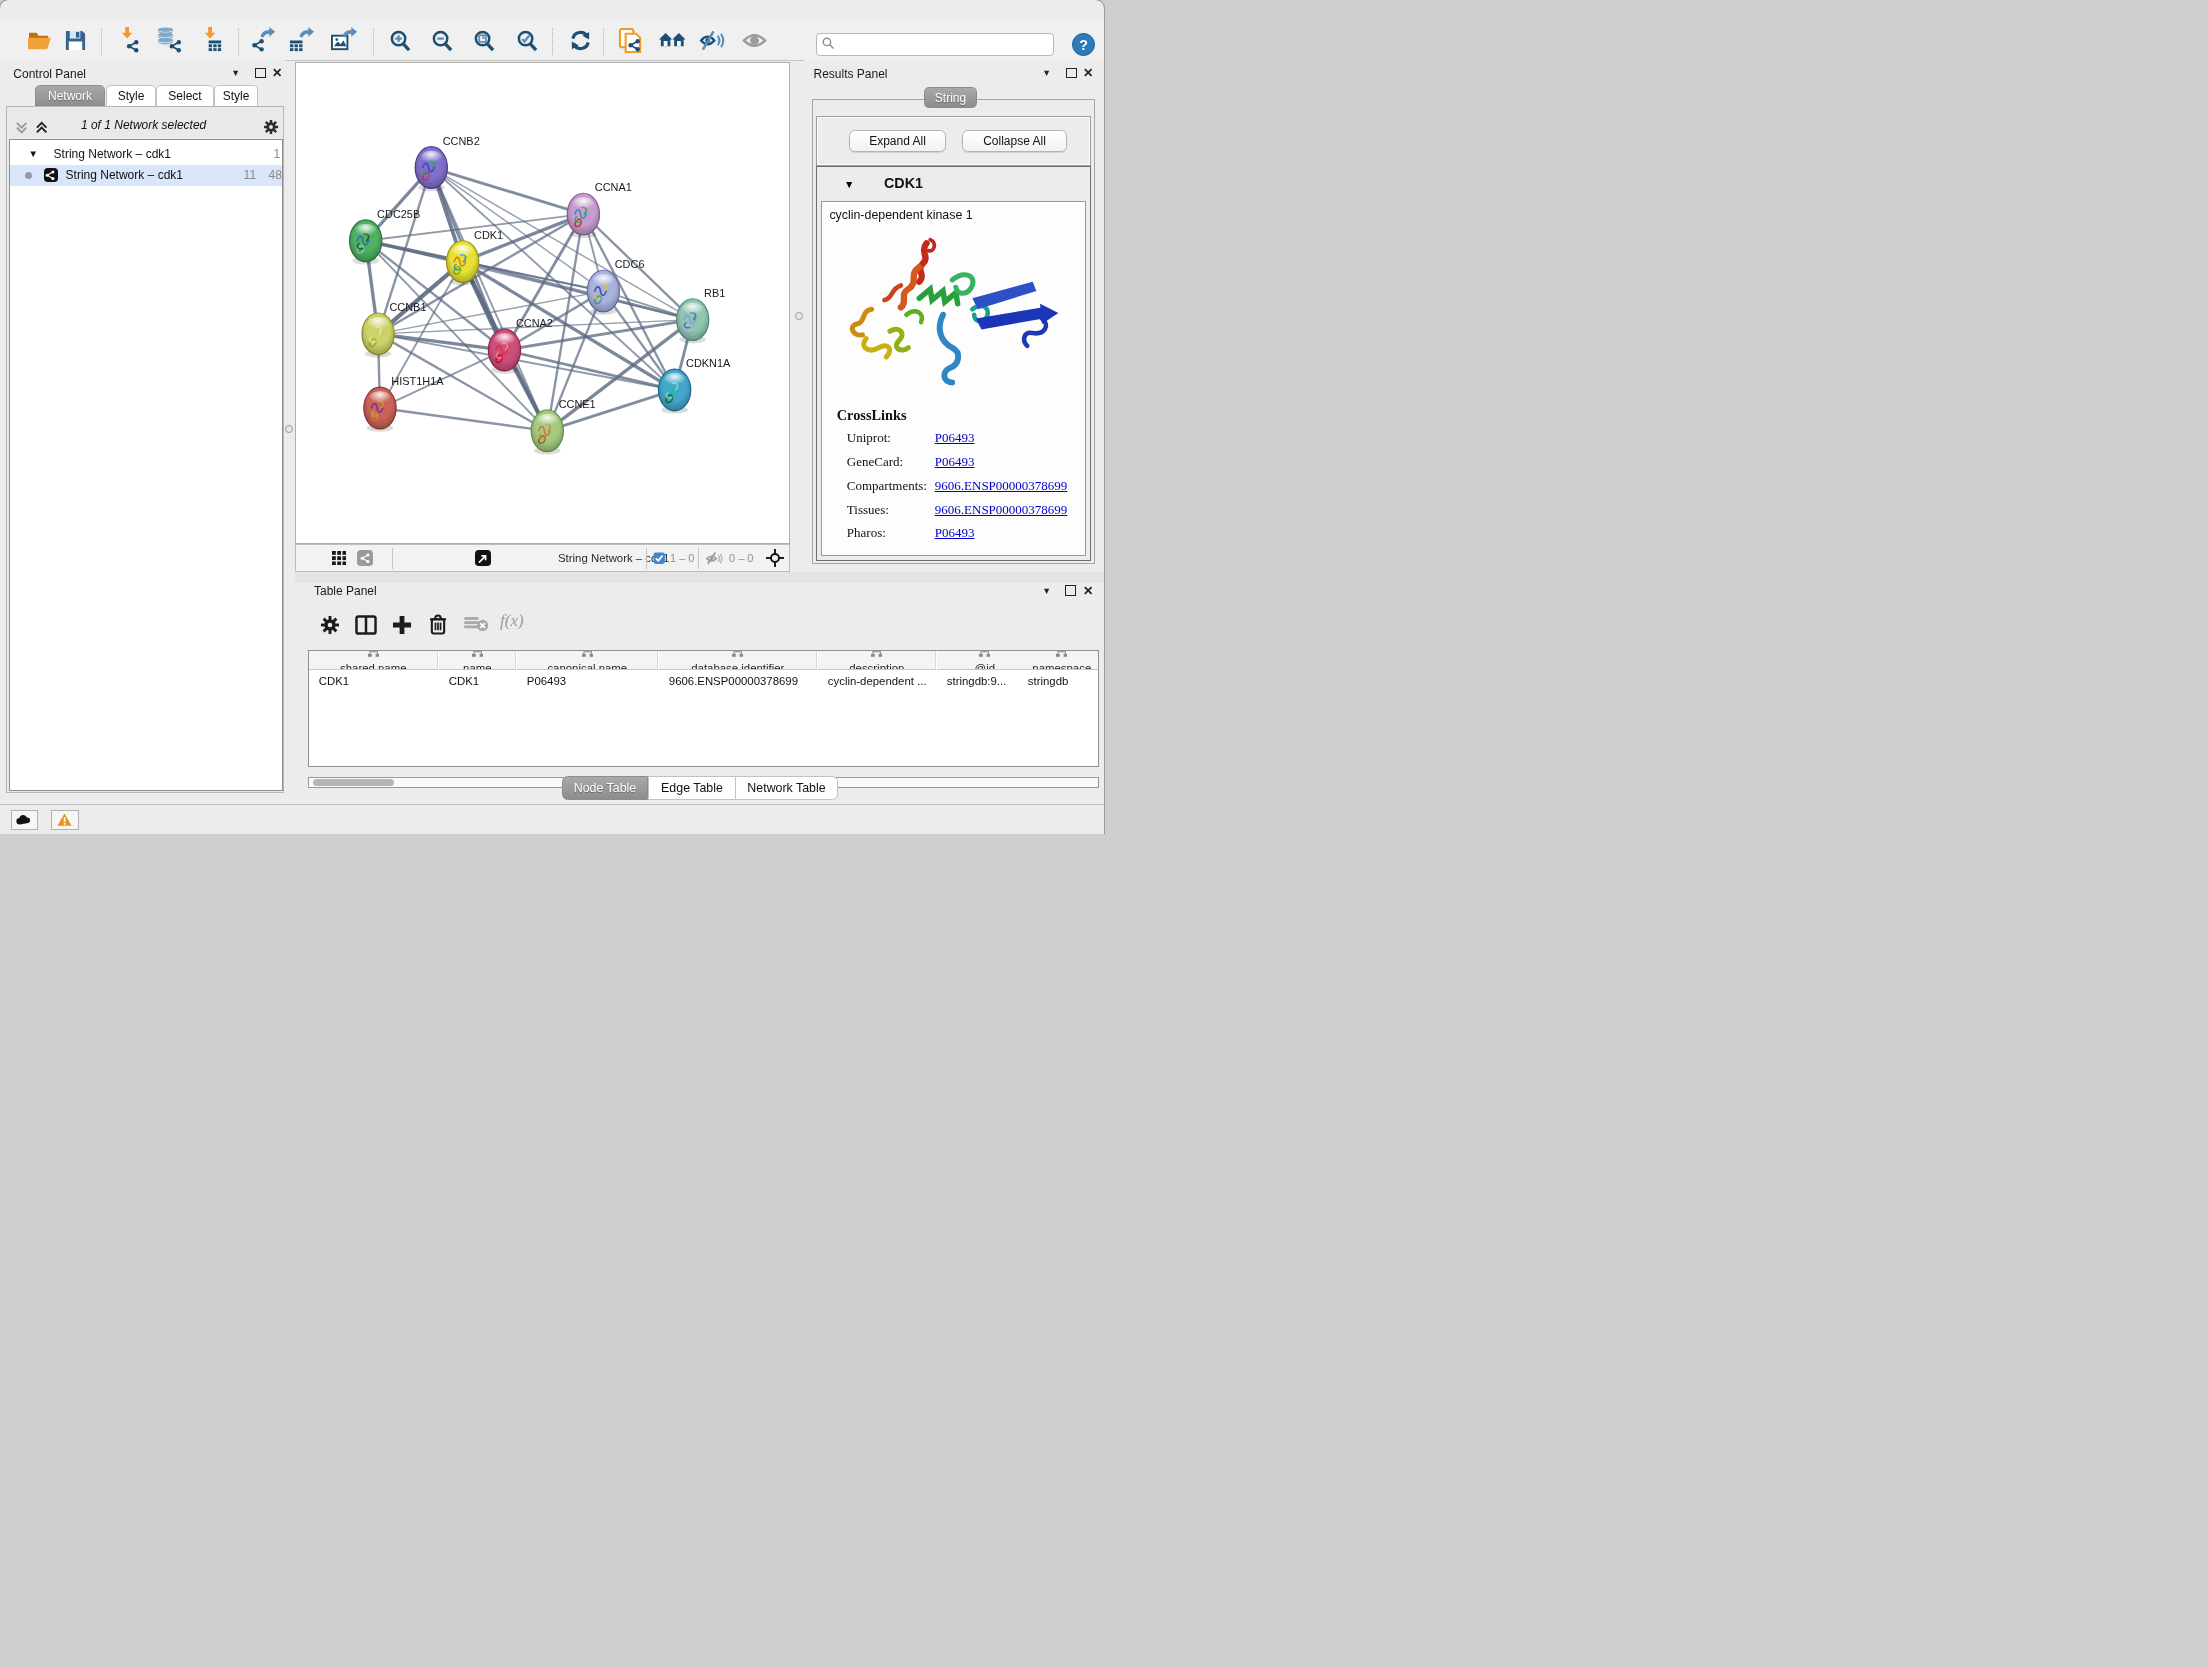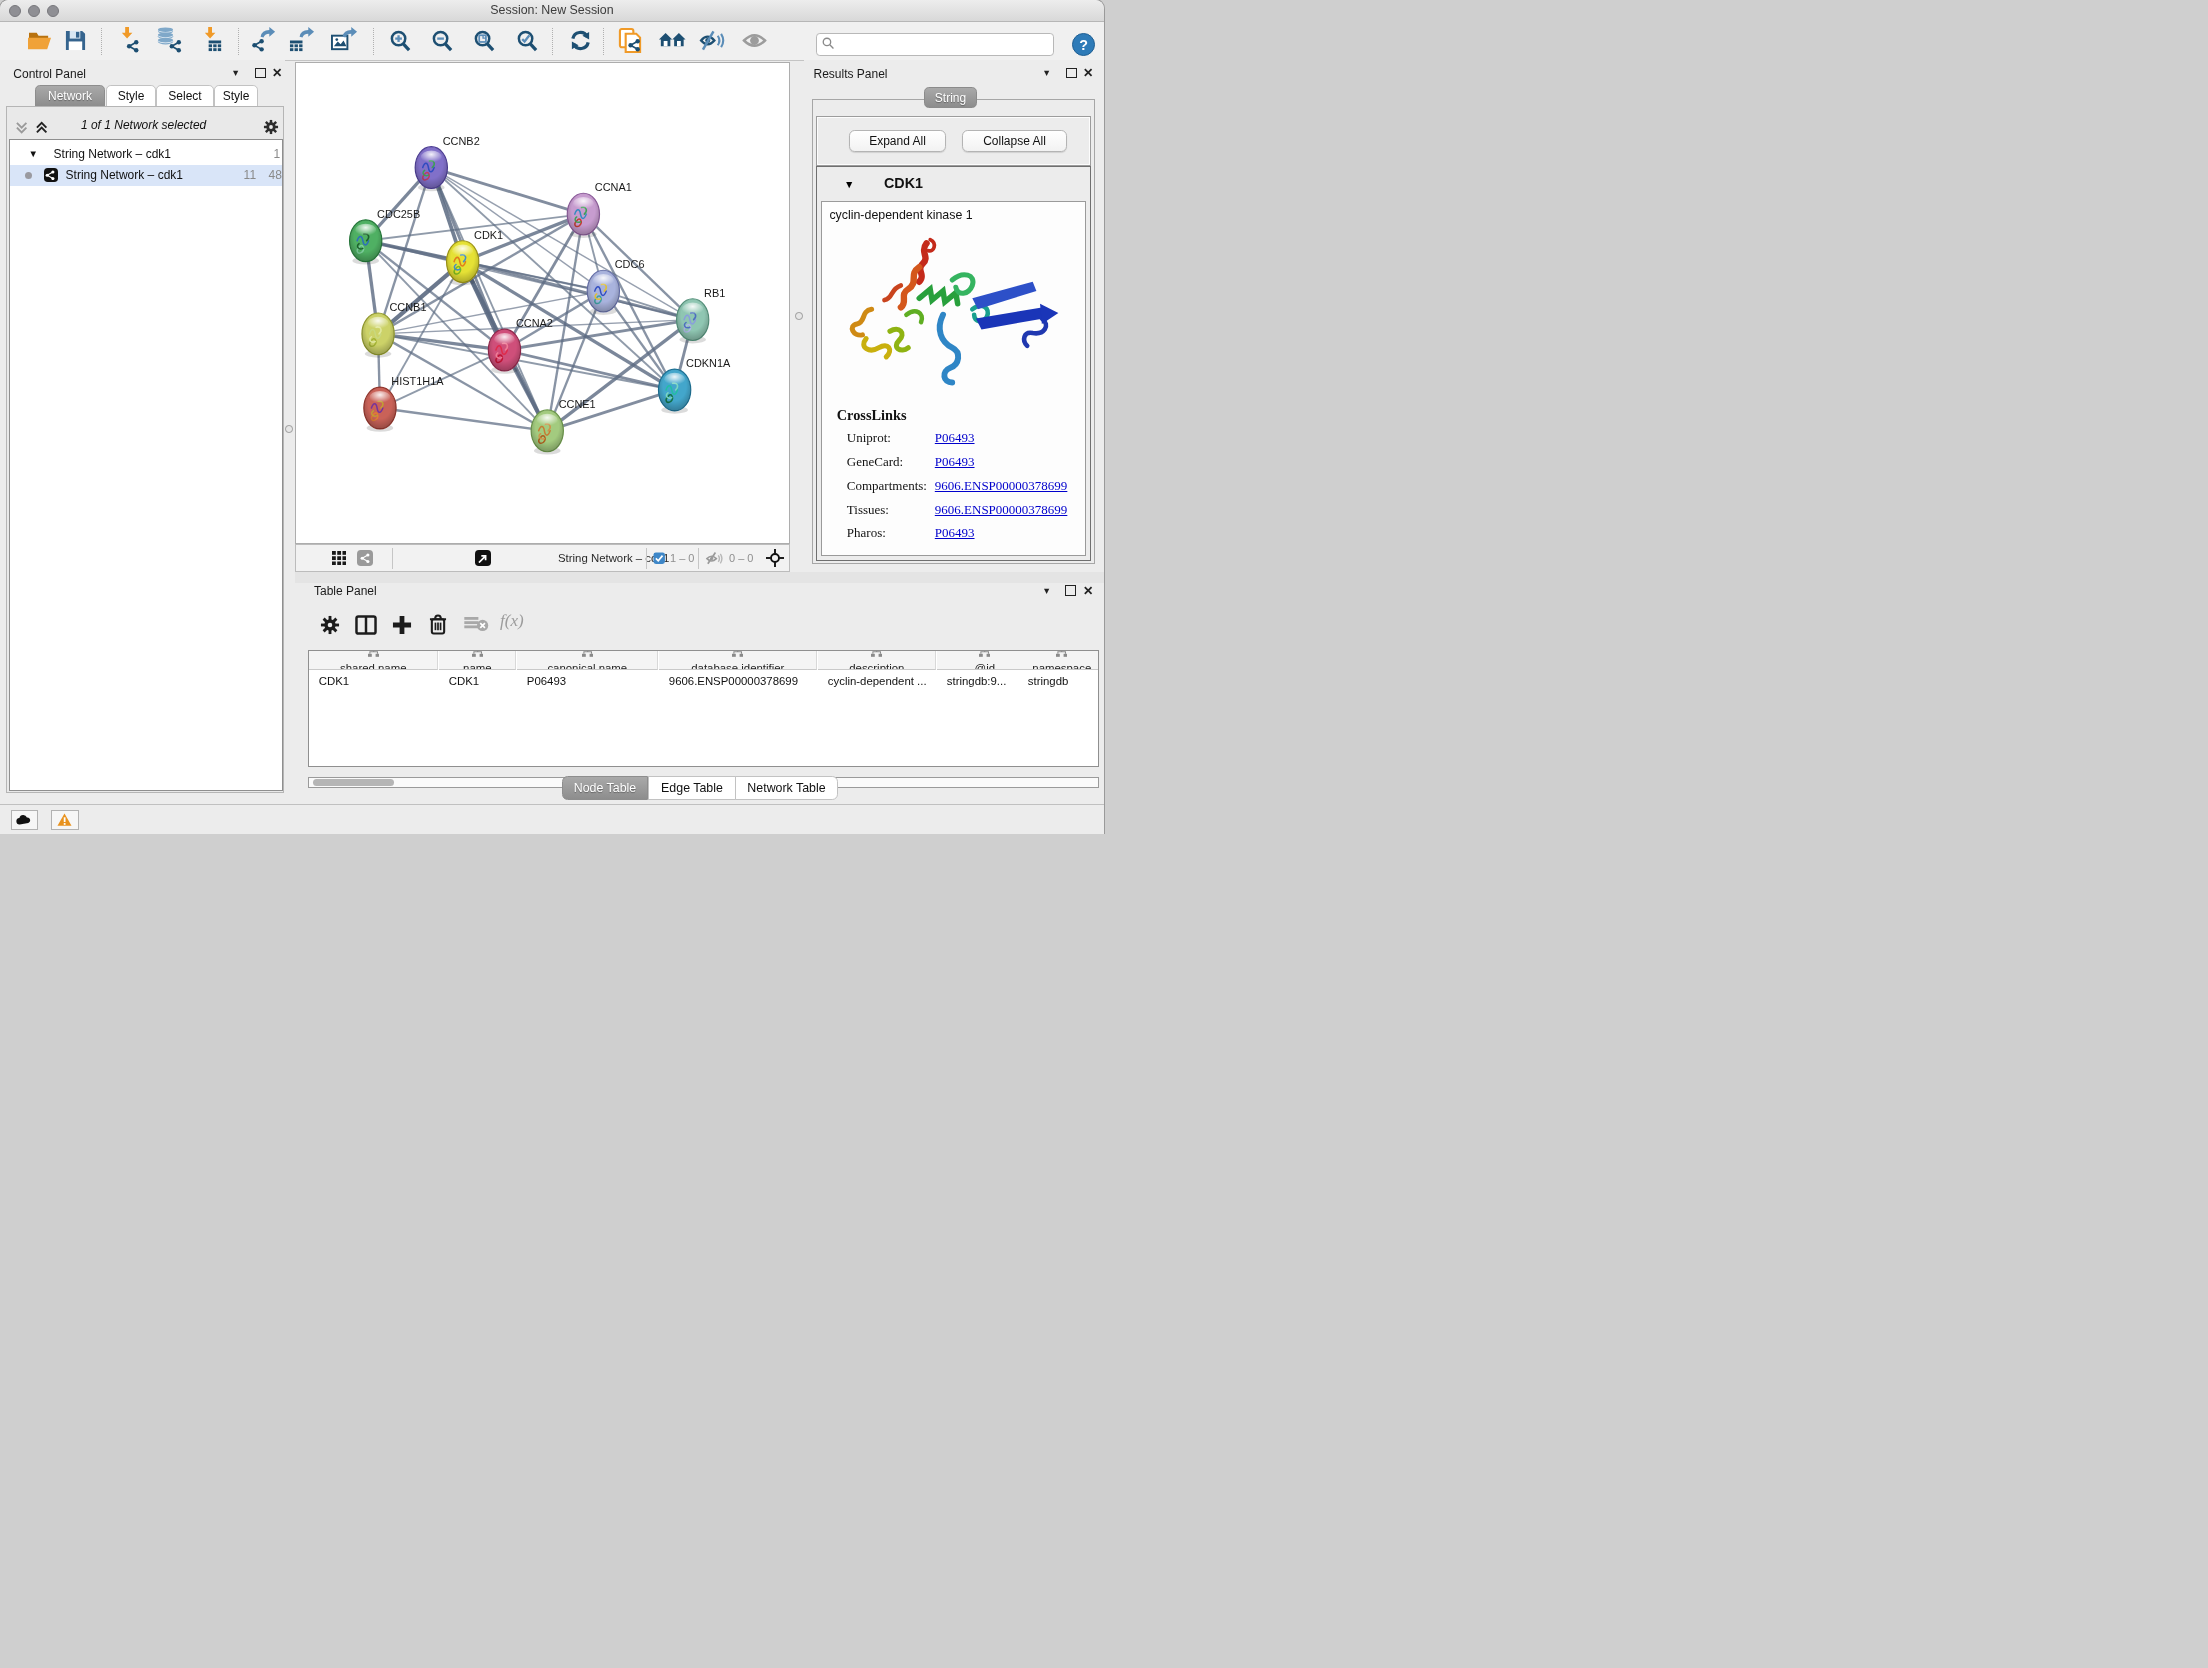--- a/index.html
+++ b/index.html
@@ -101,26 +101,20 @@
     border:1px solid #b0b0b0;border-radius:0;box-sizing:border-box;position:absolute;
     display:flex;align-items:center;justify-content:center;gap:5.7px;font-size:16px;color:#111;margin-top:48px;}
   .dot{width:10.5px;height:10.5px;border-radius:50%;}
   svg{display:block;}
 </style>
 </head>
 <body>
 
 <div id="app">
 
-  <div id="titlebar" class="abs">
-    <div class="tlight" style="left:8.6px"></div>
-    <div class="tlight" style="left:27.6px"></div>
-    <div class="tlight" style="left:47px"></div>
-    <div id="win-title">Session: New Session</div>
-  </div>
 
   <div id="toolbar" class="abs">
     <span class="tbtn" style="left:25px">
         <svg width="26" height="23" viewBox="0 0 27 24">
           <path d="M2 4 h8 l2 3 h10 v4 h-20 z" fill="#b8720f"></path>
           <path d="M1 9 h24 l-4 12 h-20 z" fill="#f0a238"></path>
         </svg>
       </span>
     <span class="tbtn" style="left:60px">
         <svg width="23" height="23" viewBox="0 0 24 24">

